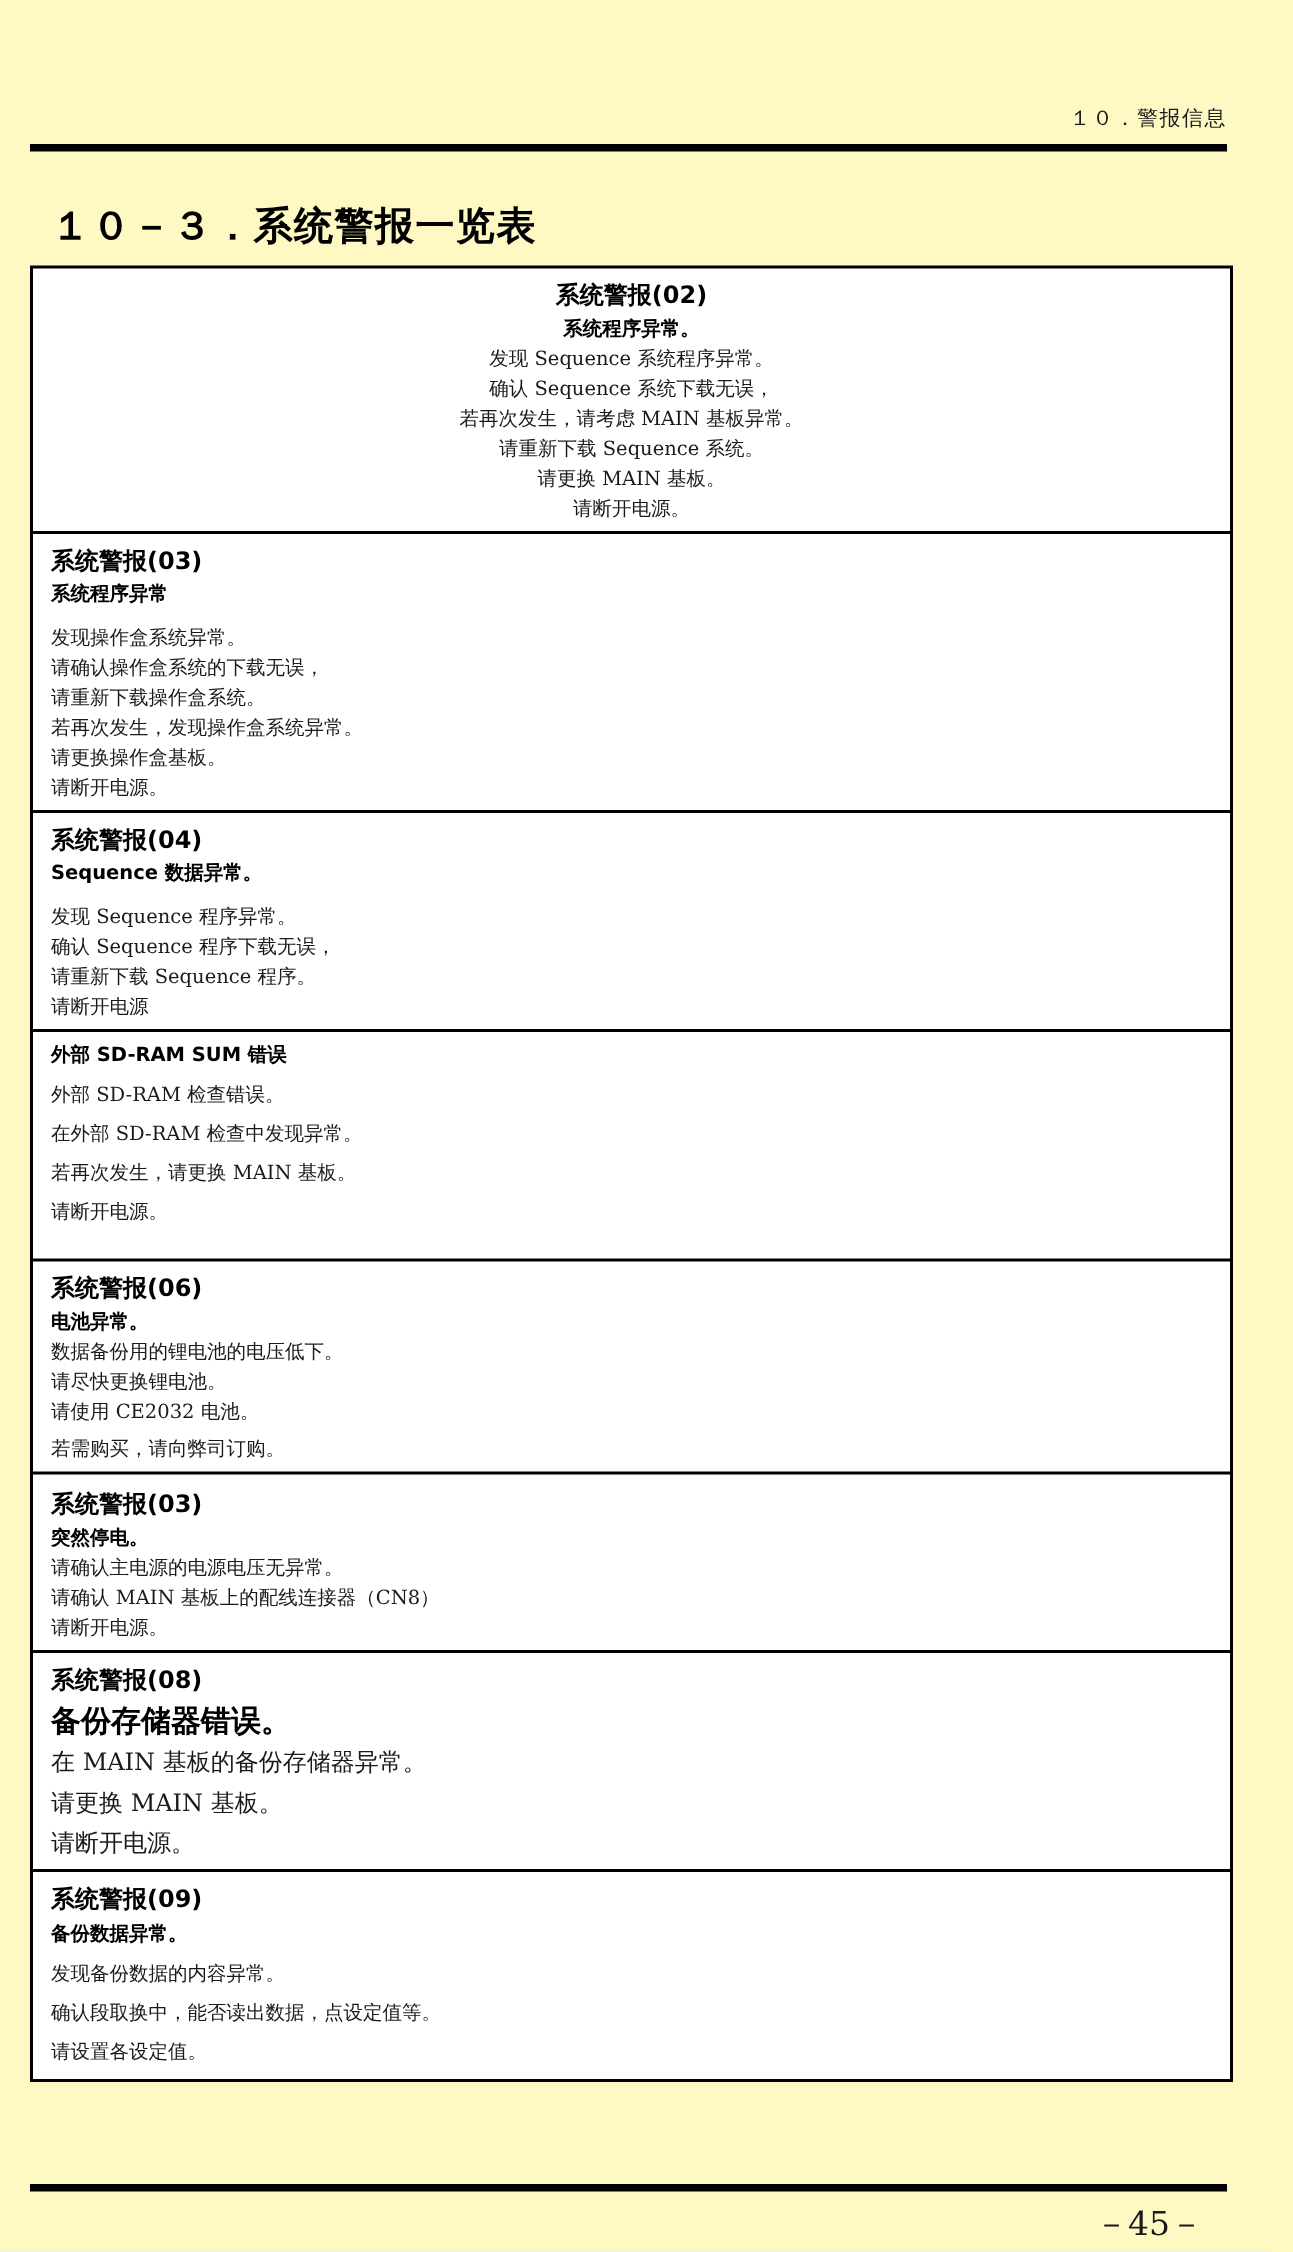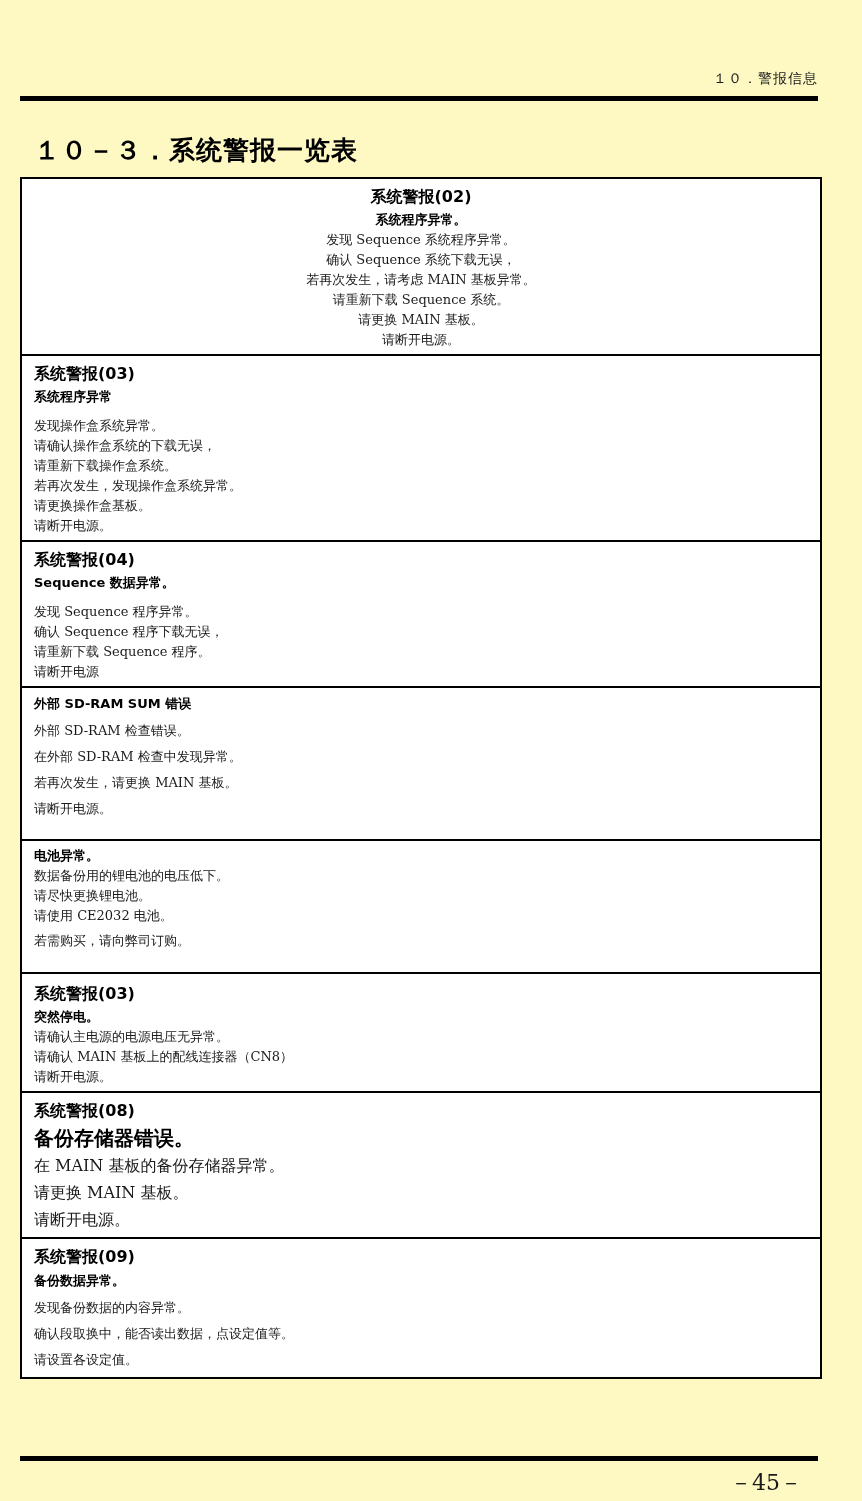--- a/index.html
+++ b/index.html
@@ -151,20 +151,21 @@
 
     <div class="alarm-row row-05 loose">
       <div class="alarm-sub">外部 SD-RAM SUM 错误</div>
       <div class="alarm-line">外部 SD-RAM 检查错误。</div>
       <div class="alarm-line">在外部 SD-RAM 检查中发现异常。</div>
       <div class="alarm-line">若再次发生，请更换 MAIN 基板。</div>
       <div class="alarm-line">请断开电源。</div>
     </div>
 
     <div class="alarm-row row-06">
+      <div class="alarm-title">系统警报(06)</div>
       <div class="alarm-sub">电池异常。</div>
       <div class="alarm-line">数据备份用的锂电池的电压低下。</div>
       <div class="alarm-line">请尽快更换锂电池。</div>
       <div class="alarm-line">请使用 CE2032 电池。</div>
       <div class="alarm-line">若需购买，请向弊司订购。</div>
     </div>
 
     <div class="alarm-row row-07">
       <div class="alarm-title">系统警报(03)</div>
       <div class="alarm-sub">突然停电。</div>

